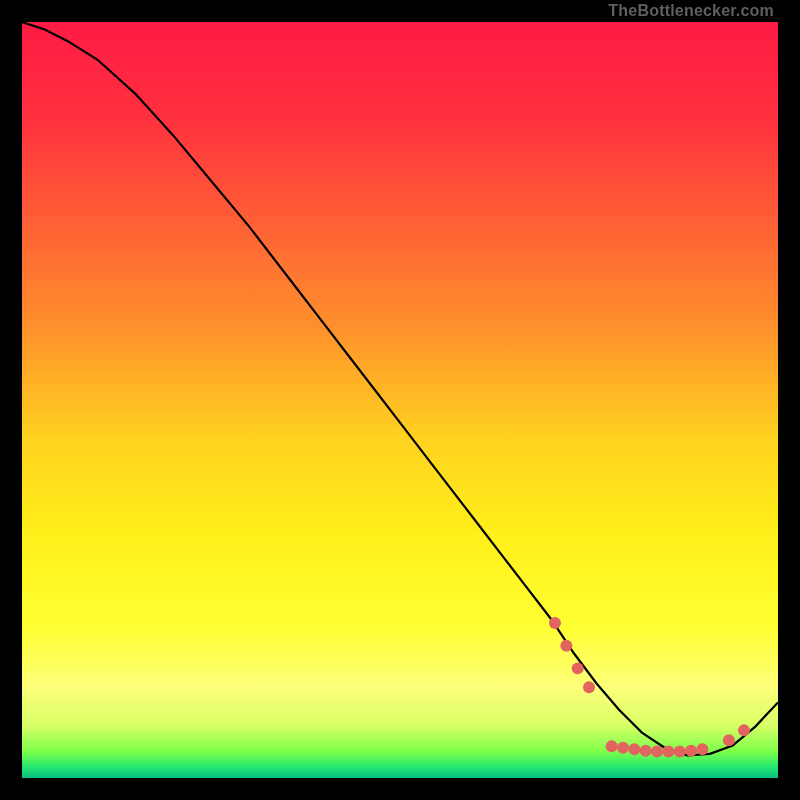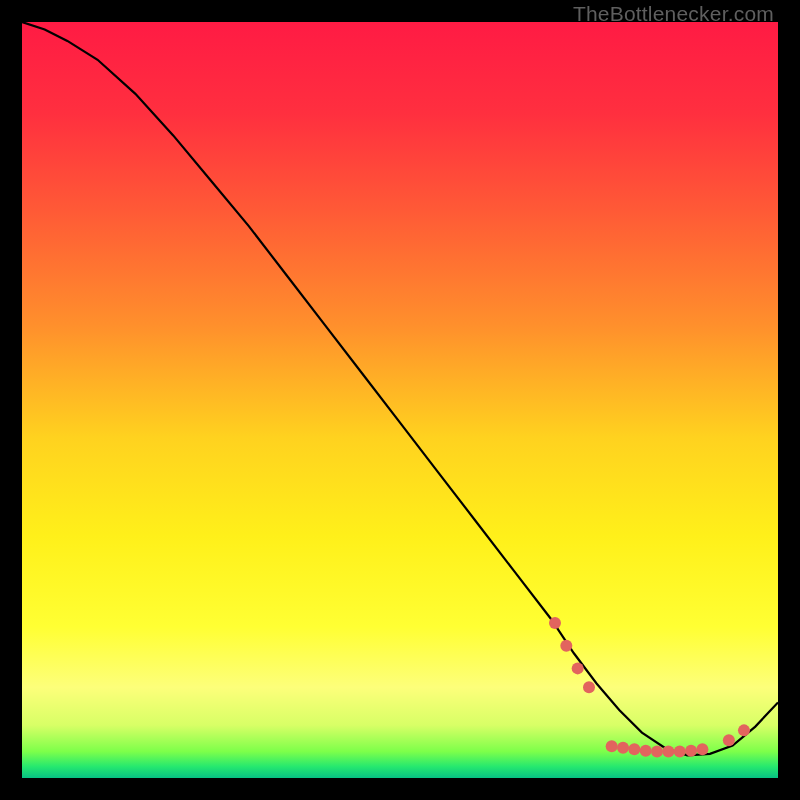--- a/index.html
+++ b/index.html
@@ -24,22 +24,22 @@
     left: 0;
     top: 0;
     width: 756px;
     height: 756px;
   }
   .watermark {
     position: absolute;
     top: 2px;
     right: 26px;
     color: #5f5f5f;
-    font-size: 21px;
-    font-weight: 400;
+    font-size: 16px;
+    font-weight: 700;
     letter-spacing: 0.2px;
   }
 </style>
 </head>
 <body>
 
 <div class="watermark">TheBottlenecker.com</div>
 
 <div class="frame">
   <svg class="plot" viewBox="0 0 756 756">

